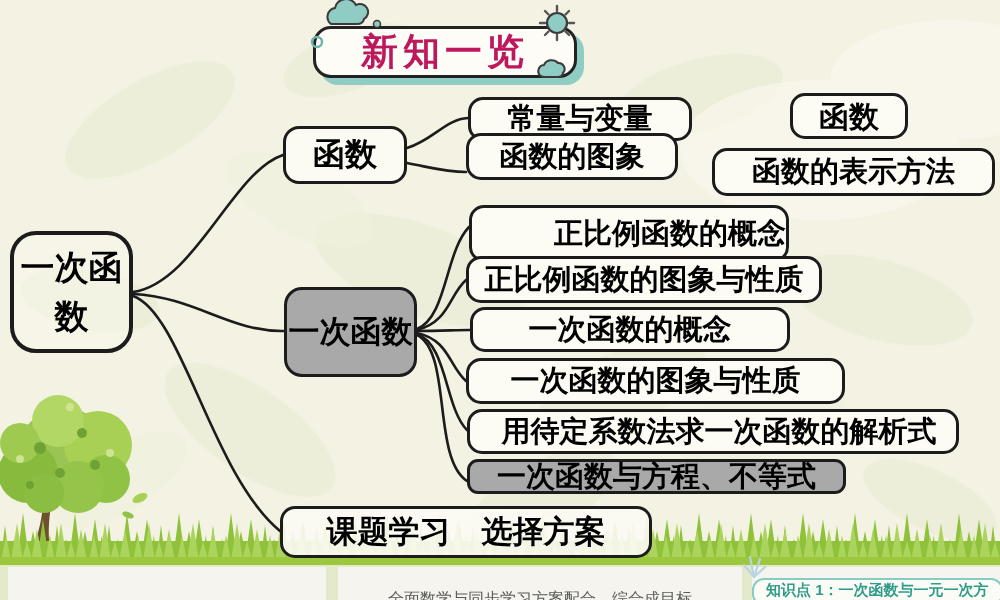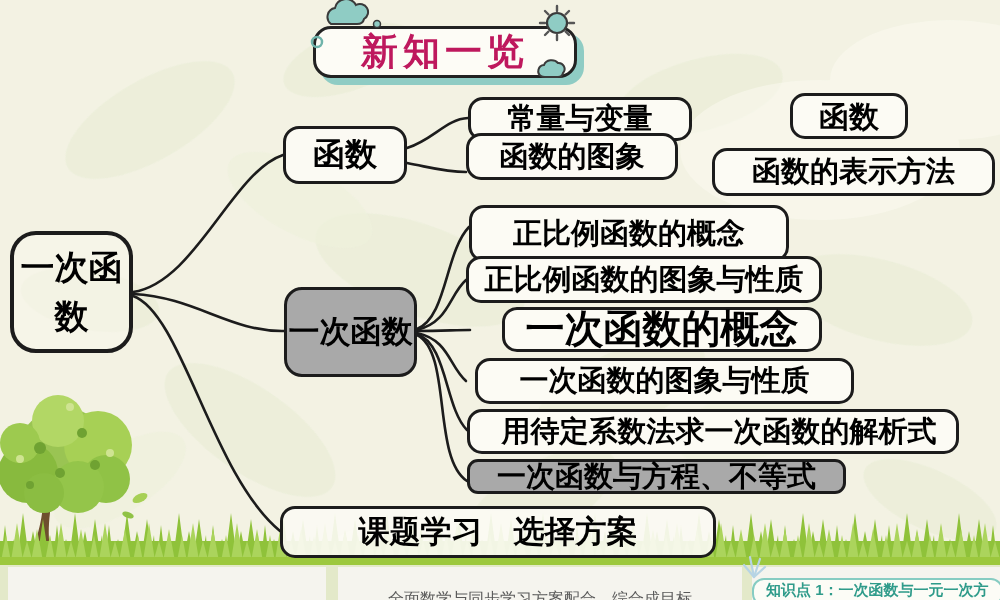--- a/index.html
+++ b/index.html
@@ -160,48 +160,48 @@
   </div>
 
   <div class="node n-branch" style="left:283px;top:126px;width:124px;height:58px;font-size:32px;">
     <span>函数</span>
   </div>
 
   <div class="node n-gray" style="left:284px;top:287px;width:133px;height:90px;font-size:31px;">
     <span>一次函数</span>
   </div>
 
-  <div class="node" style="left:280px;top:506px;width:436px;height:52px;font-size:31px;background:rgba(251,250,243,.92);">
+  <div class="node" style="left:280px;top:506px;width:372px;height:52px;font-size:31px;background:rgba(251,250,243,.92);">
     <span>课题学习　选择方案</span>
   </div>
 
   <div class="node" style="left:468px;top:97px;width:224px;height:44px;font-size:29px;">
     <span>常量与变量</span>
   </div>
   <div class="node" style="left:466px;top:133px;width:212px;height:47px;font-size:29px;">
     <span>函数的图象</span>
   </div>
 
   <div class="node" style="left:790px;top:93px;width:118px;height:46px;font-size:30px;">
     <span>函数</span>
   </div>
   <div class="node" style="left:712px;top:148px;width:283px;height:48px;font-size:29px;">
     <span>函数的表示方法</span>
   </div>
 
-  <div class="node" style="left:469px;top:205px;width:320px;height:57px;font-size:29px;">
+  <div class="node" style="left:469px;top:205px;width:320px;height:57px;font-size:29px;justify-content:flex-end;">
     <span>正比例函数的概念</span>
   </div>
   <div class="node" style="left:466px;top:256px;width:356px;height:47px;font-size:29px;">
     <span>正比例函数的图象与性质</span>
   </div>
-  <div class="node" style="left:470px;top:307px;width:320px;height:45px;font-size:39px;margin-left:32px;">
+  <div class="node" style="left:470px;top:307px;width:320px;height:45px;font-size:29px;">
     <span>一次函数的概念</span>
   </div>
-  <div class="node" style="left:466px;top:358px;width:379px;height:46px;font-size:29px;margin-left:9px;">
+  <div class="node" style="left:466px;top:358px;width:379px;height:46px;font-size:29px;">
     <span>一次函数的图象与性质</span>
   </div>
   <div class="node" style="left:467px;top:409px;width:492px;height:45px;font-size:29px;padding-left:12px;">
     <span>用待定系数法求一次函数的解析式</span>
   </div>
   <div class="node n-gray" style="left:467px;top:459px;width:379px;height:35px;font-size:29px;border-radius:11px;">
     <span>一次函数与方程、不等式</span>
   </div>
 
   <div class="footer-band">

